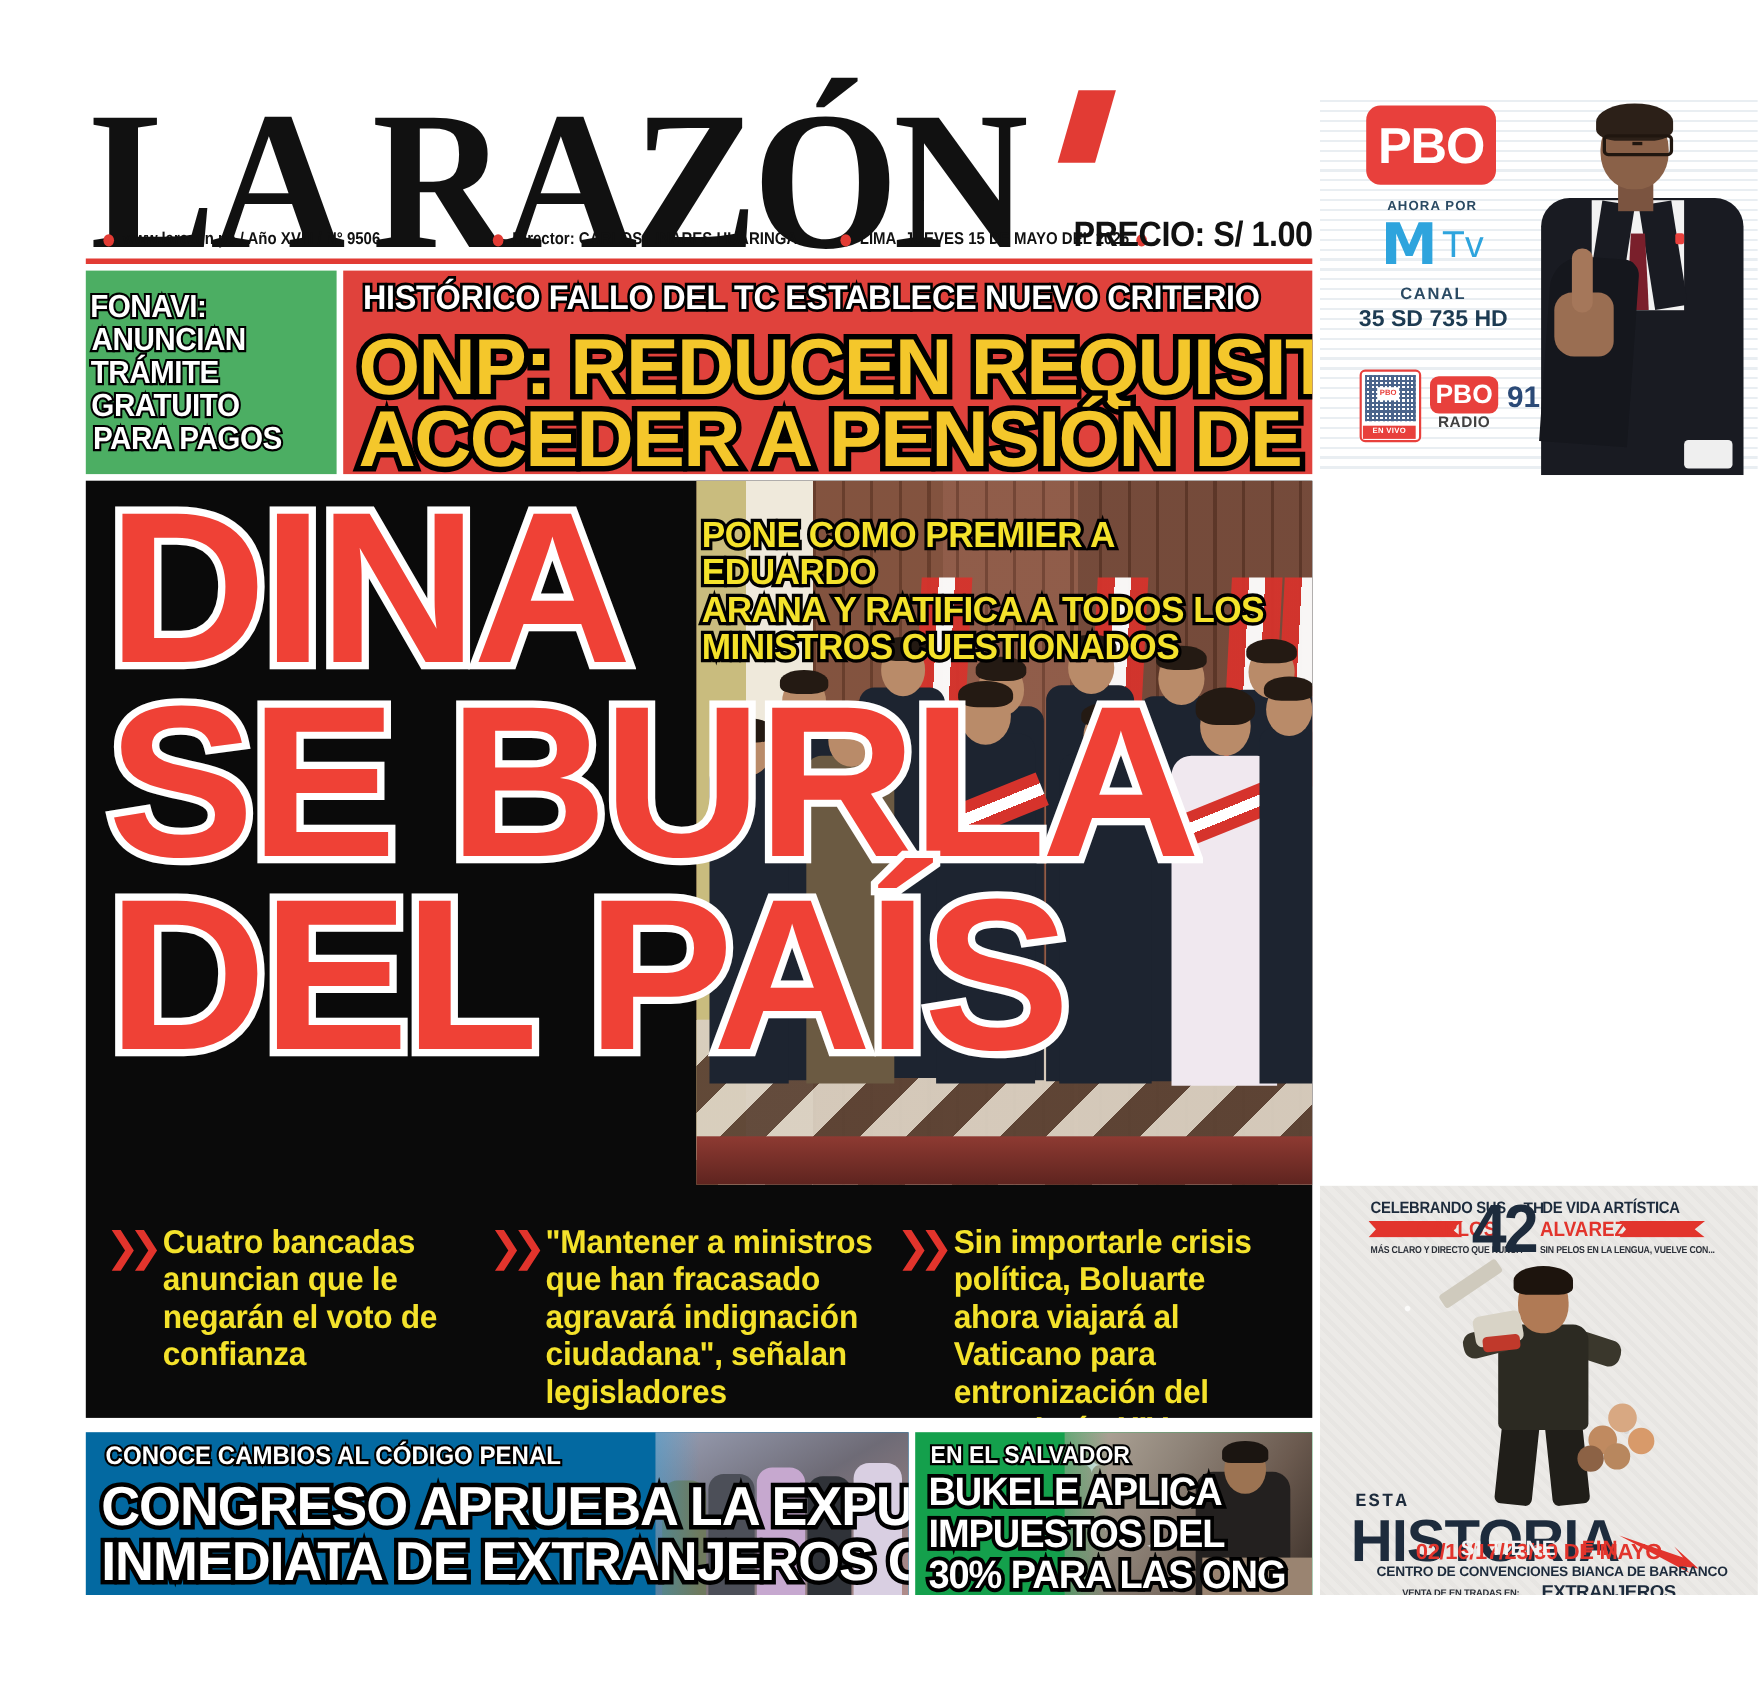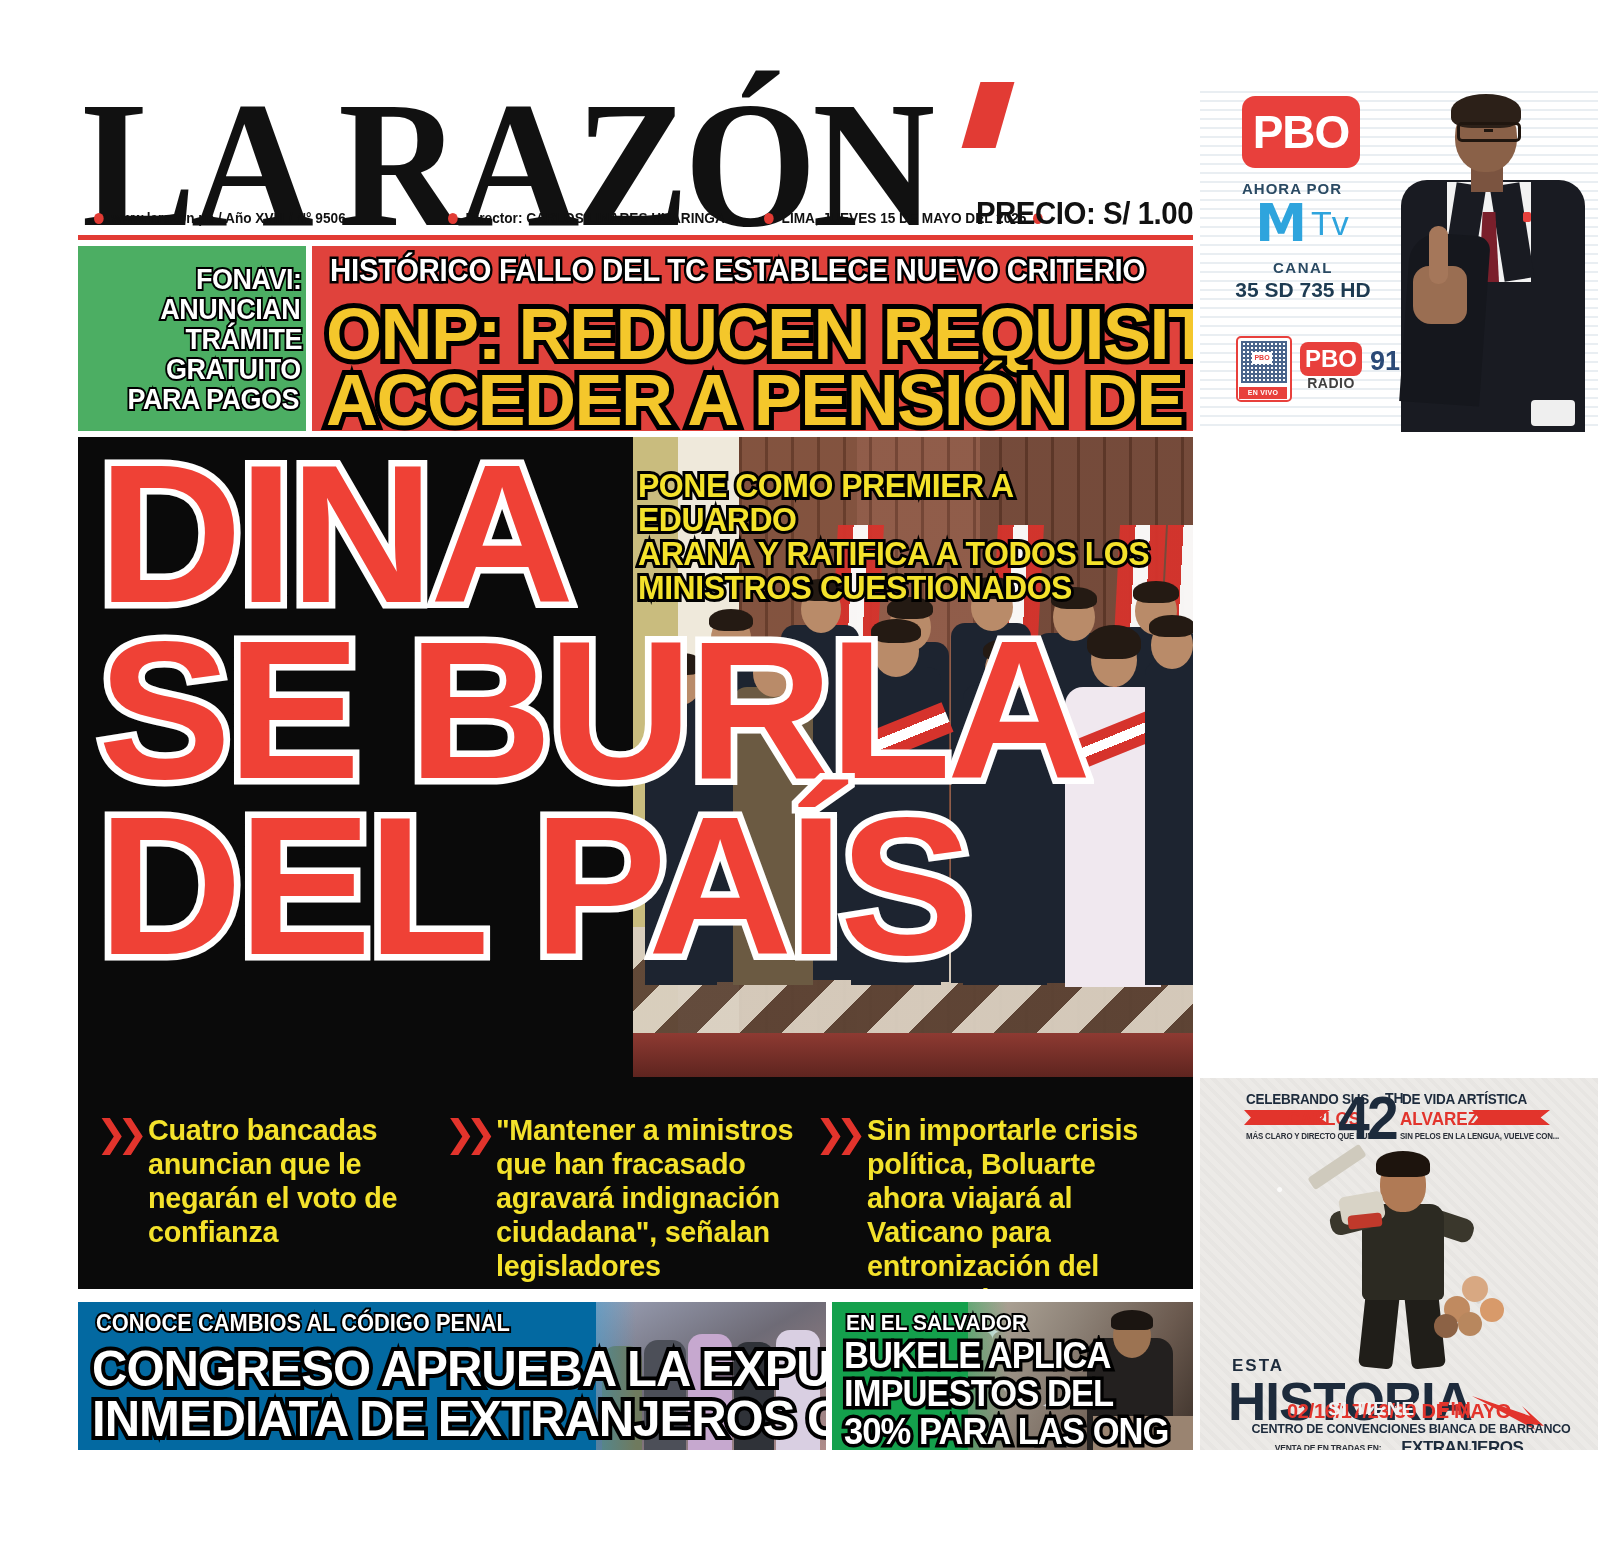--- a/index.html
+++ b/index.html
@@ -149,22 +149,22 @@
     font-family: "Liberation Sans", sans-serif;
     font-weight: 700;
     font-size: 46px;
     letter-spacing: -1px;
   }
   .pbo-ahora {
     position: absolute;
     left: 42px;
     top: 96px;
     width: 120px;
-    text-align: left;
-    font-size: 15px;
+    text-align: center;
+    font-size: 12px;
     font-weight: 600;
     color: #2a4a63;
     letter-spacing: 1px;
   }
   .pbo-mtv {
     position: absolute;
     left: 36px;
     top: 116px;
     width: 132px;
     display: flex;
@@ -398,21 +398,21 @@
   
   .fonavi {
     position: absolute;
     left: 78px;
     top: 246px;
     width: 228px;
     height: 185px;
     background: #4cae63;
     display: flex;
     flex-direction: column;
-    align-items: flex-end;
+    align-items: flex-start;
     justify-content: center;
   }
   .fonavi-txt {
     font-family: "Liberation Sans Narrow", "Liberation Sans", sans-serif;
     font-weight: 700;
     font-size: 29px;
     line-height: 30px;
     color: #ffffff;
     text-align: center;
     letter-spacing: -0.5px;
@@ -882,21 +882,21 @@
     left: 20px; top: 282px;
     width: 360px;
   }
   .al-esta {
     position: absolute;
     left: 12px; top: -4px;
     font-size: 17px;
     font-weight: 700;
     color: #1d2b3c;
     letter-spacing: 2px;
-    font-family: Liberation Sans, sans-serif;
+    font-family: Liberation Mono, monospace;
   }
   .al-histxt {
     position: absolute;
     left: 8px; top: 10px;
     font-size: 54px;
     font-weight: 700;
     color: #1d2b3c;
     letter-spacing: -1px;
     font-family: "Liberation Sans Narrow","Liberation Sans",sans-serif;
     transform: scaleX(0.98);

